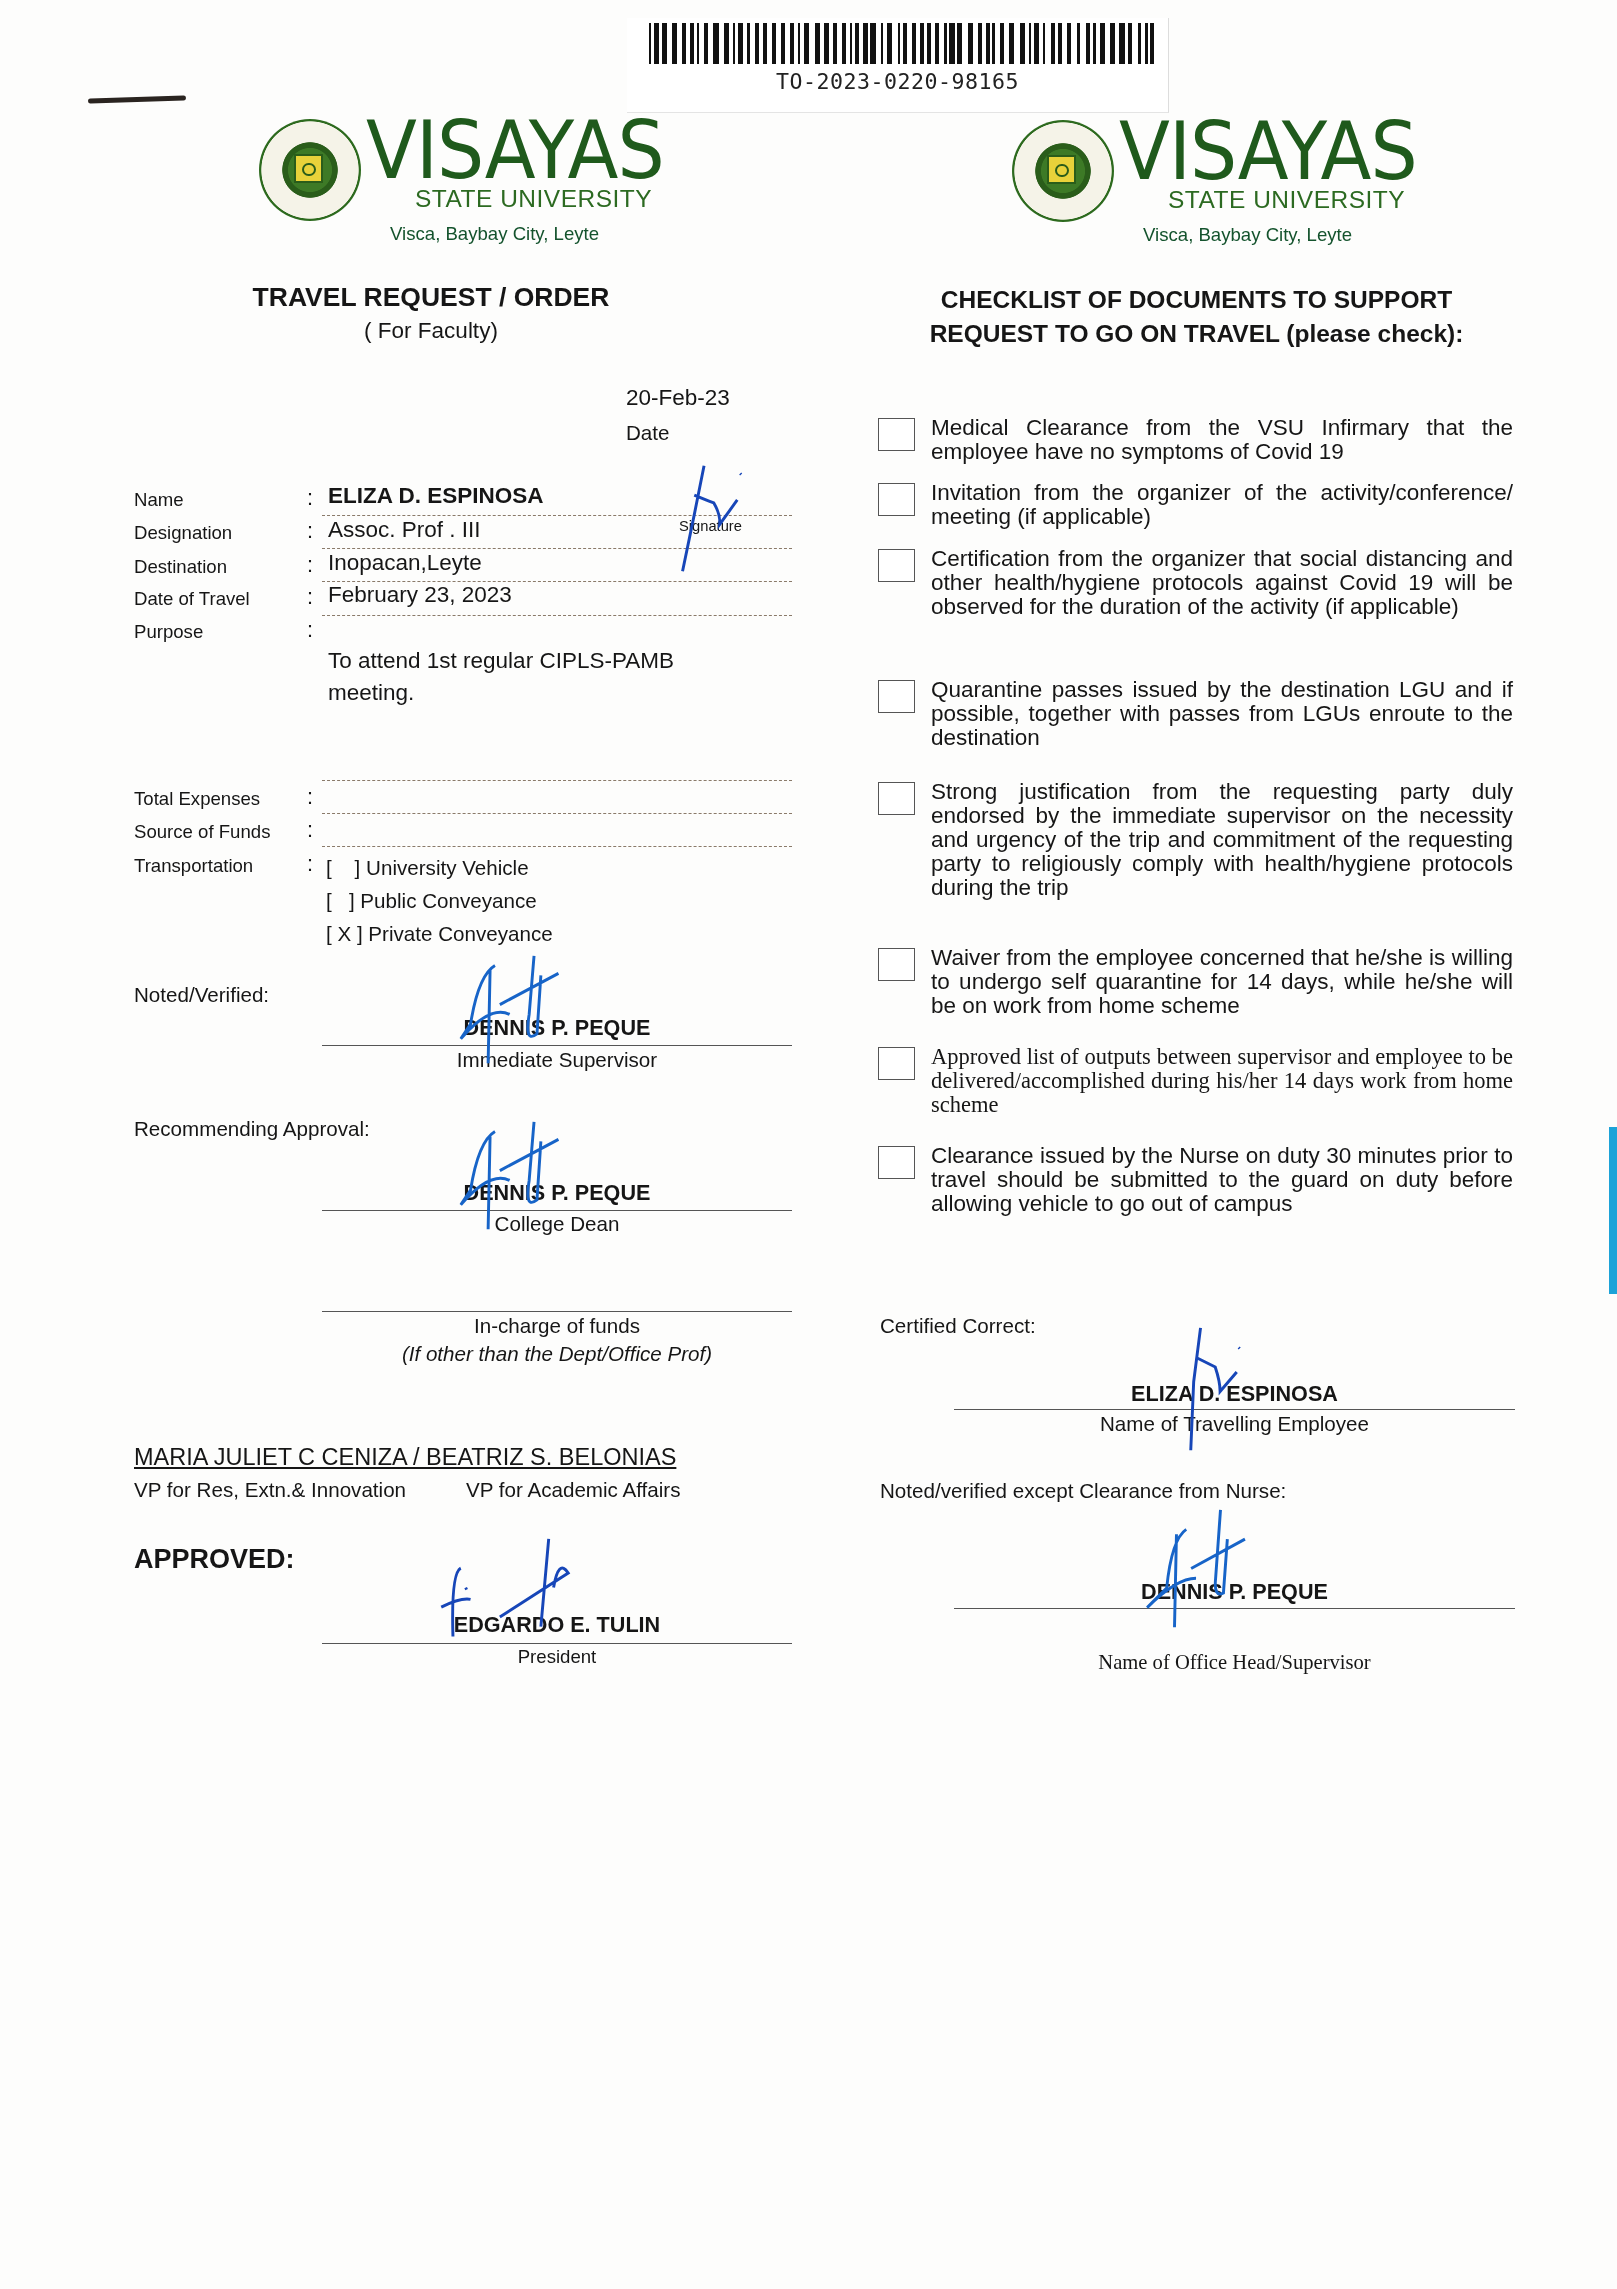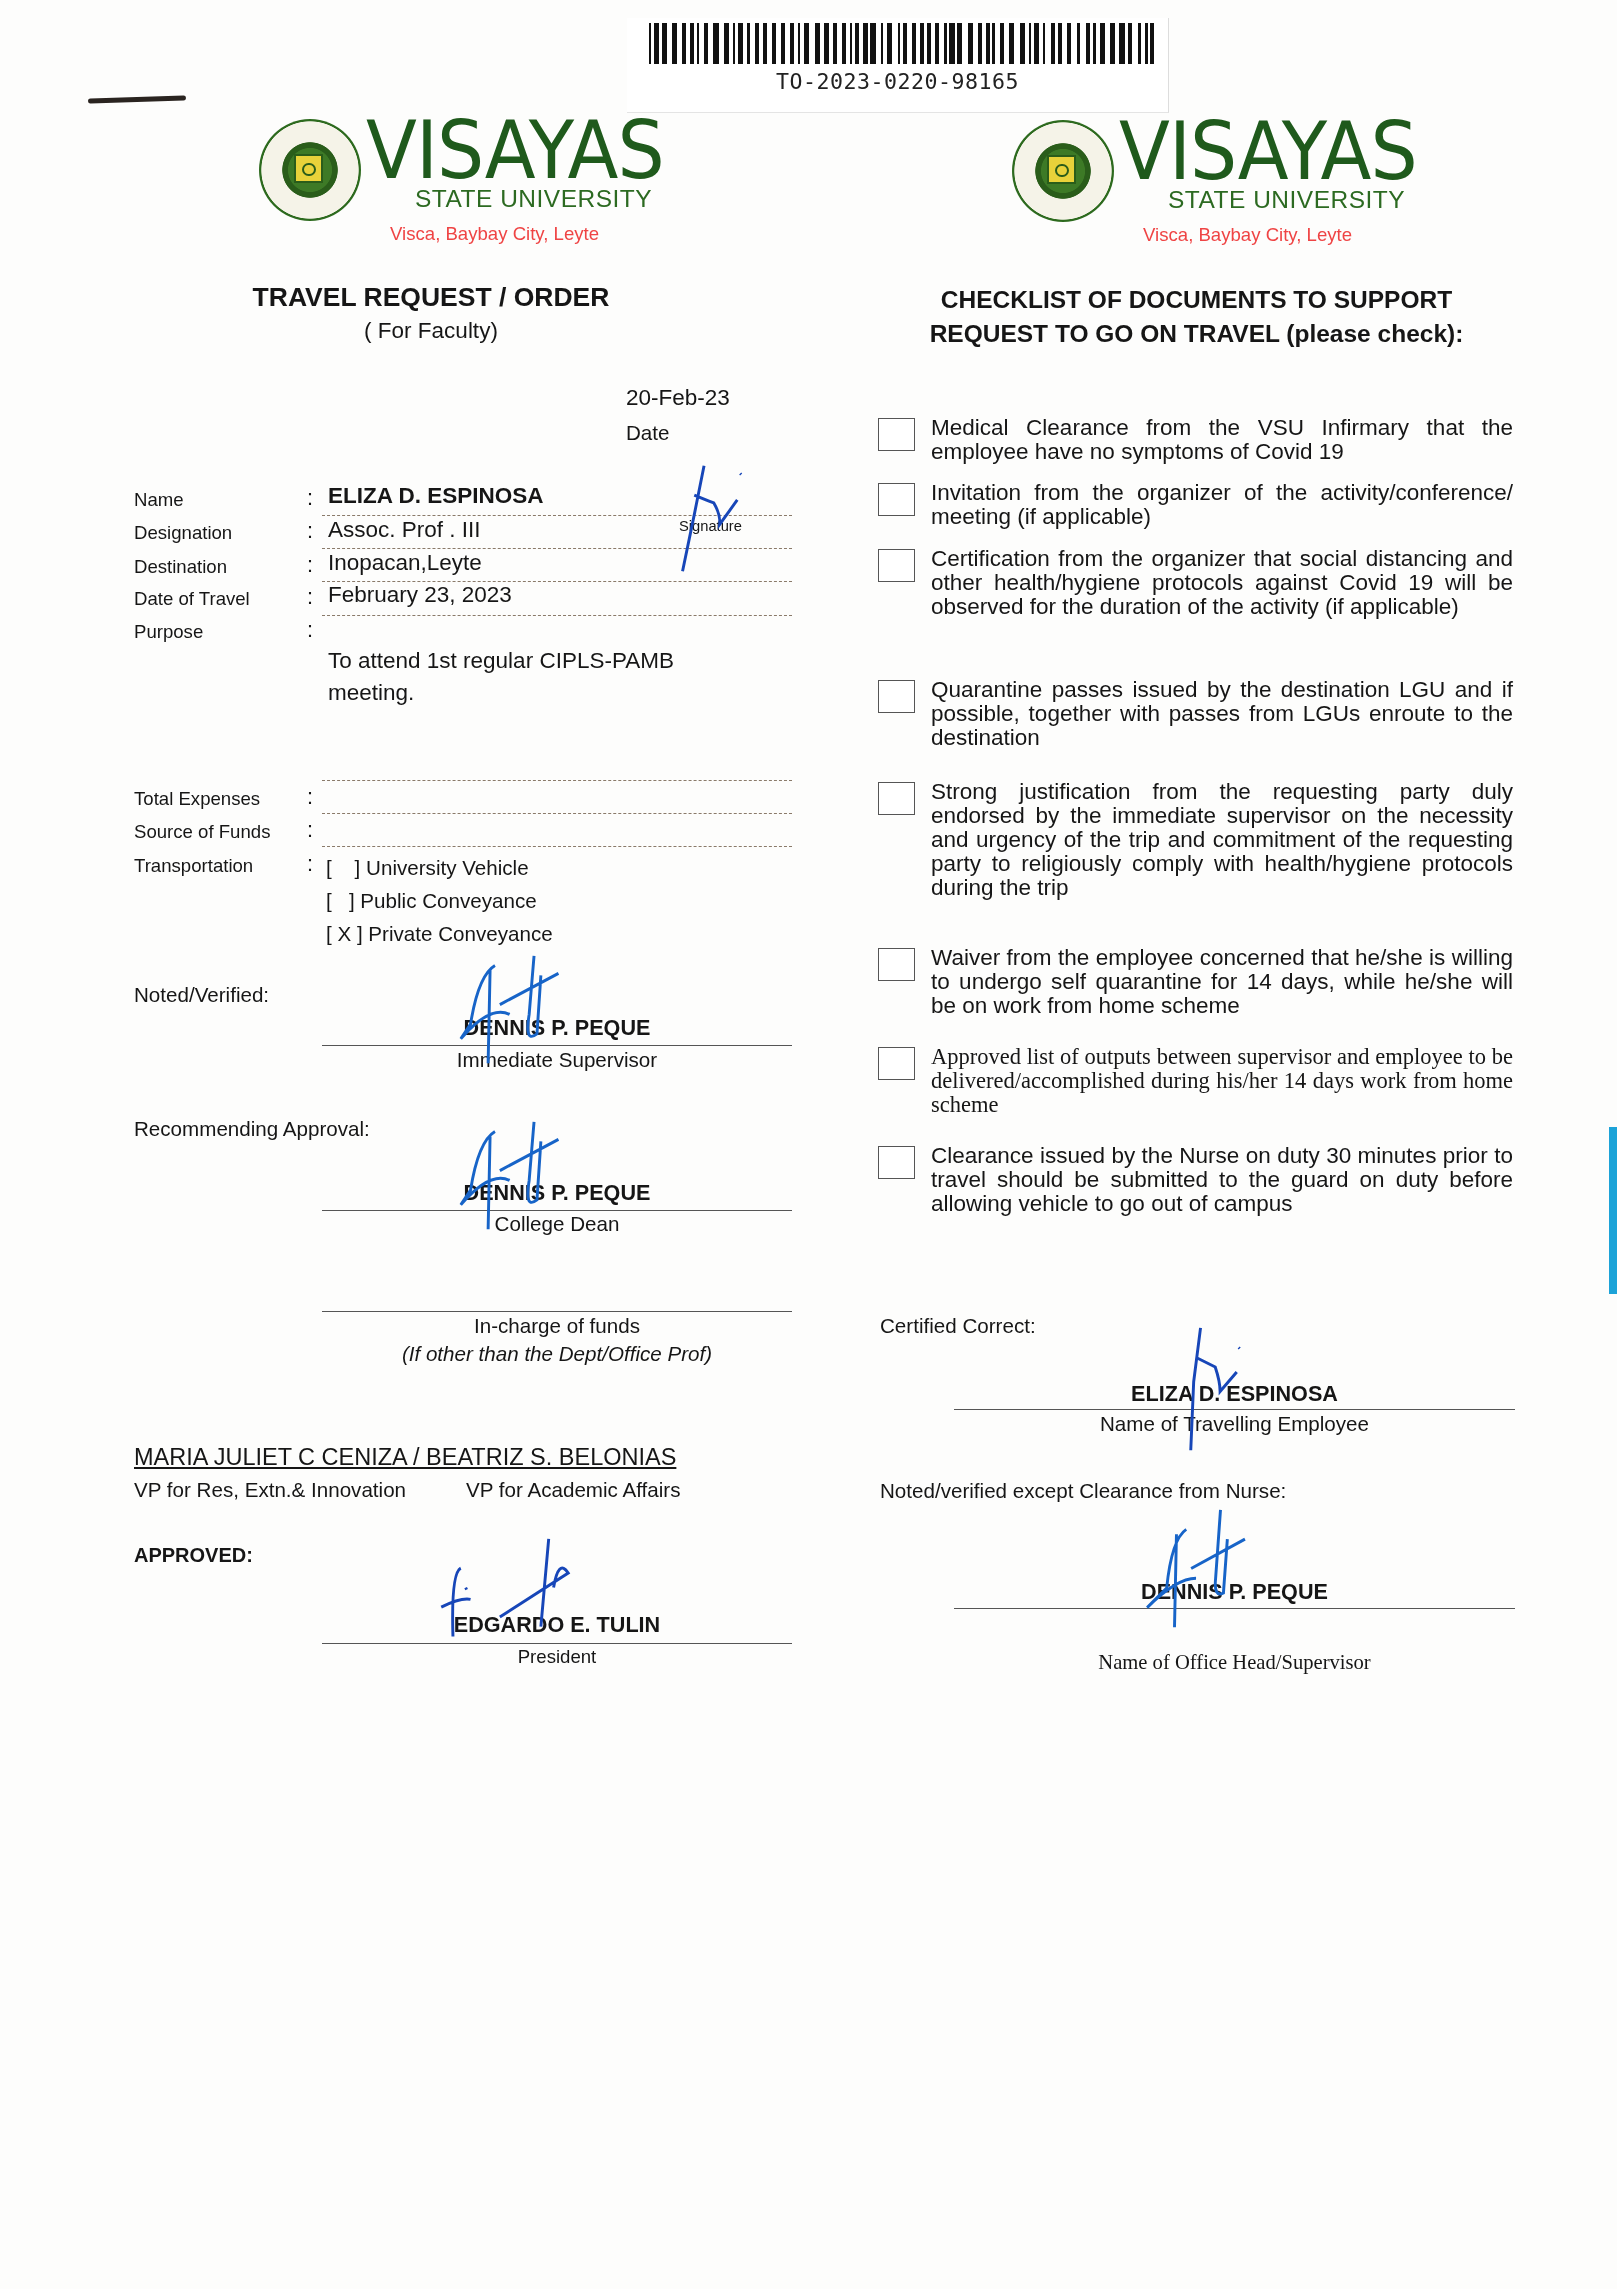--- a/index.html
+++ b/index.html
@@ -17,21 +17,21 @@
   .pen-mark { left:88px; top:97px; width:98px; height:4.9px; background:#2a2420; border-radius:2.9px; transform:rotate(-2deg); }
 
   
   .header { width:431px; height:147px; }
   .seal { position:absolute; left:23.5px; top:15.7px; width:102px; height:102px; border-radius:50%;
           background:radial-gradient(circle, #3d7a26 0 30%, #2a5d1a 31% 38%, #f5f3e8 39% 67%, #2d6a1e 68% 74%, #f5f3e8 75% 80%, #2a5d1a 81% 100%); }
   .seal-inner { position:absolute; left:35px; top:35px; width:29px; height:29px; background:#e8d23a; border:2.9px solid #2a5d1a; box-sizing:border-box; }
   .seal-inner::after { content:""; position:absolute; left:6.9px; top:6.9px; width:9.8px; height:9.8px; border-radius:50%; border:2px solid #2a5d1a; }
   .wordmark { position:absolute; left:131px; top:7.8px; font-size:80px; color:#1f5a1c; letter-spacing:-1px; line-height:1; font-family:"DejaVu Sans", sans-serif; font-weight:normal; transform:scaleX(0.93); transform-origin:left top; }
   .sub-wordmark { position:absolute; left:180px; top:82px; font-size:24.5px; color:#2c6a21; letter-spacing:0.5px; }
-  .address { position:absolute; left:155px; top:120px; font-size:18.6px; color:#ef4444; }
+  .address { position:absolute; left:155px; top:120px; font-size:18.6px; color:#14532d; }
 
   .h-title { font-weight:bold; font-size:26.5px; text-align:center; }
   .h-sub { font-size:22.5px; text-align:center; }
 
   .lbl { font-size:18.6px; }
   .colon { font-size:21.6px; }
   .val { font-size:22.5px; }
   .line { height:0; border-top:1.5px dashed #8a7a6a; }
   .sign-name { font-weight:bold; font-size:21.6px; text-align:center; }
   .sign-role { font-size:20.6px; text-align:center; }
@@ -193,21 +193,21 @@
 <div class="abs sign-role" style="left:322px; top:1212px; width:470px;">College Dean</div>
 
 <div class="abs line" style="left:322px; top:1311px; width:470px; border-top-style:solid; border-color:#555;"></div>
 <div class="abs sign-role" style="left:322px; top:1314px; width:470px;">In-charge of  funds</div>
 <div class="abs sign-role" style="left:322px; top:1342px; width:470px; font-style:italic;">(If other than the Dept/Office Prof)</div>
 
 <div class="abs" style="left:134px; top:1444px; font-size:23.5px; text-decoration:underline;">MARIA JULIET C CENIZA / BEATRIZ S. BELONIAS</div>
 <div class="abs" style="left:134px; top:1478px; font-size:20.6px;">VP for Res, Extn.&amp; Innovation</div>
 <div class="abs" style="left:466px; top:1478px; font-size:20.6px;">VP for Academic Affairs</div>
 
-<div class="abs" style="left:134px; top:1544px; font-size:20px; font-weight:bold;">APPROVED:</div>
+<div class="abs" style="left:134px; top:1544px; font-size:27px; font-weight:bold;">APPROVED:</div>
 <div class="abs sign-name" style="left:322px; top:1612px; width:470px;">EDGARDO E. TULIN</div>
 <div class="abs line" style="left:322px; top:1643px; width:470px; border-top-style:solid; border-color:#555;"></div>
 <div class="abs sign-role" style="left:322px; top:1646px; width:470px; font-size:18.6px;">President</div>
 
 <div class="abs h-title" style="left:863px; top:286px; width:667px; font-size:24.5px;">CHECKLIST OF DOCUMENTS TO SUPPORT</div>
 <div class="abs h-title" style="left:863px; top:320px; width:667px; font-size:24.5px;">REQUEST TO GO ON TRAVEL (please check):</div>
 
 <div class="chk-item" style="top:416px;">
   <div class="chk-box"></div>
   <div class="chk-text">Medical Clearance from the VSU Infirmary that the employee have no symptoms of Covid 19</div>

